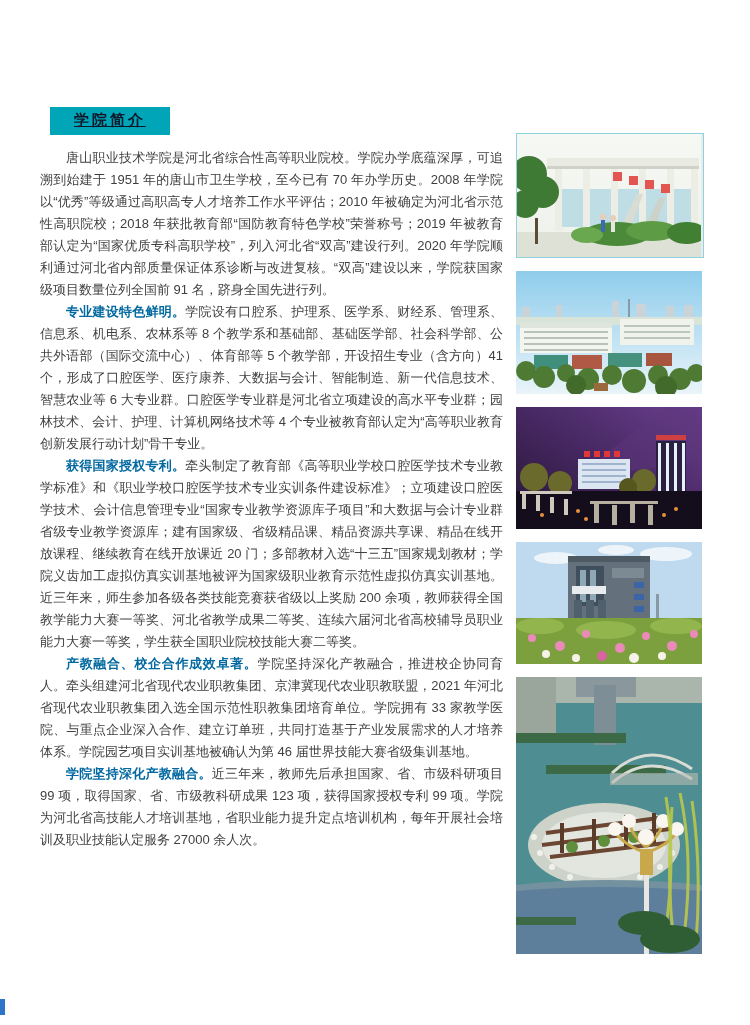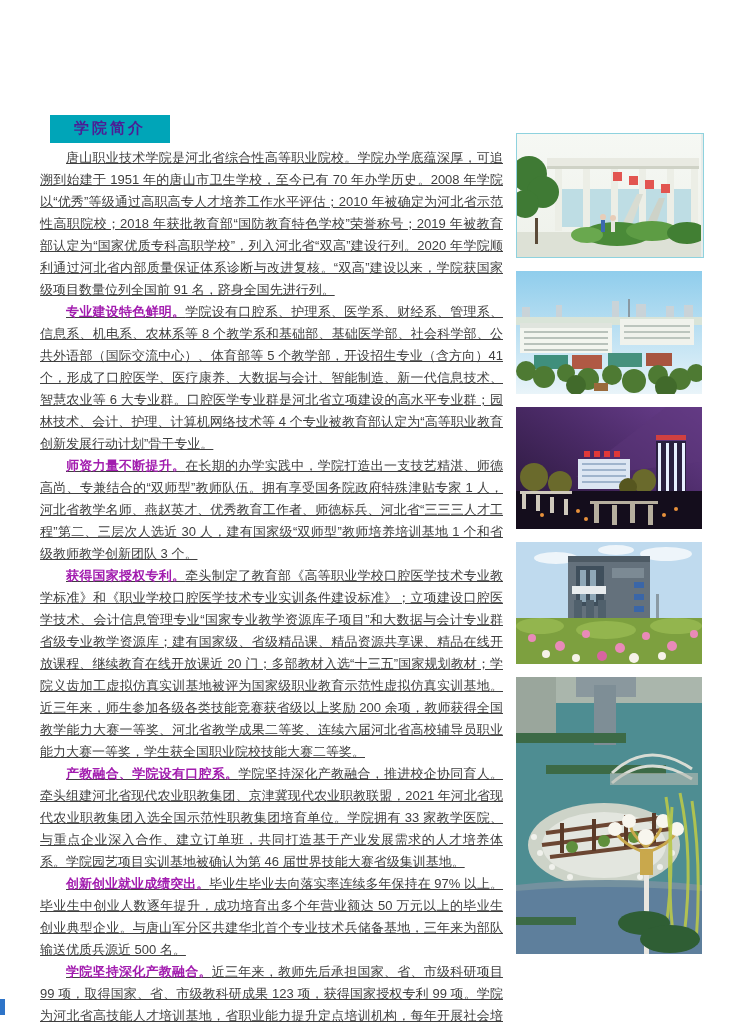--- a/index.html
+++ b/index.html
@@ -1,30 +1,30 @@
 <!DOCTYPE html>
 <html><head>
 <meta charset="utf-8">
 <style>
   html,body{margin:0;padding:0;}
   body{
     width:750px;height:1025px;background:#ffffff;position:relative;overflow:hidden;
     font-family:"Liberation Sans", sans-serif;
   }
   .badge{
-    position:absolute;left:50px;top:115px;
-    background:#00a5b8;color:#4c1d95;font-weight:bold;
-    font-size:15px;letter-spacing:3px;padding:4px 24px 5px 24px;
+    position:absolute;left:50px;top:107px;
+    background:#00a5b8;color:#0f172a;font-weight:bold;
+    font-size:15px;letter-spacing:3px;padding:4px 24px 5px 24px;text-decoration:underline;
   }
   .text-col{
     position:absolute;left:40px;top:147px;width:463px;
     font-size:13px;line-height:22px;color:#3f3f3f;text-align:justify;
   }
-  .para{margin:0;text-indent:2em;text-decoration:underline;}
-  .lead{color:#a21caf;font-weight:bold;}
+  .para{margin:0;text-indent:2em;}
+  .lead{color:#0369a1;font-weight:bold;}
   .photo-col{
     position:absolute;left:516px;top:133px;width:186px;
     display:flex;flex-direction:column;gap:13px;
   }
   .photo{width:186px;overflow:hidden;background:#e8ecea;}
   .photo svg{display:block;}
   .photo-bordered{border:1px solid #8ed2de;}
   .edge-mark{
     position:absolute;left:0;top:999px;width:5px;height:16px;background:#2e74c8;
   }
@@ -32,24 +32,22 @@
 </head>
 <body>
 
 <div class="badge">
   <span>学院简介</span>
 </div>
 
 <div class="text-col">
   <p class="para"><span class="lead"></span><span>唐山职业技术学院是河北省综合性高等职业院校。学院办学底蕴深厚，可追溯到始建于 1951 年的唐山市卫生学校，至今已有 70 年办学历史。2008 年学院以“优秀”等级通过高职高专人才培养工作水平评估；2010 年被确定为河北省示范性高职院校；2018 年获批教育部“国防教育特色学校”荣誉称号；2019 年被教育部认定为“国家优质专科高职学校”，列入河北省“双高”建设行列。2020 年学院顺利通过河北省内部质量保证体系诊断与改进复核。“双高”建设以来，学院获国家级项目数量位列全国前 91 名，跻身全国先进行列。</span></p>
   <p class="para"><span class="lead">专业建设特色鲜明。</span><span>学院设有口腔系、护理系、医学系、财经系、管理系、信息系、机电系、农林系等 8 个教学系和基础部、基础医学部、社会科学部、公共外语部（国际交流中心）、体育部等 5 个教学部，开设招生专业（含方向）41 个，形成了口腔医学、医疗康养、大数据与会计、智能制造、新一代信息技术、智慧农业等 6 大专业群。口腔医学专业群是河北省立项建设的高水平专业群；园林技术、会计、护理、计算机网络技术等 4 个专业被教育部认定为“高等职业教育创新发展行动计划”骨干专业。</span></p>
-  <p class="para"><span class="lead">师资力量不断提升。</span><span>在长期的办学实践中，学院打造出一支技艺精湛、师德高尚、专兼结合的“双师型”教师队伍。拥有享受国务院政府特殊津贴专家 1 人，河北省教学名师、燕赵英才、优秀教育工作者、师德标兵、河北省“三三三人才工程”第二、三层次人选近 30 人，建有国家级“双师型”教师培养培训基地 1 个和省级教师教学创新团队 3 个。</span></p>
   <p class="para"><span class="lead">获得国家授权专利。</span><span>牵头制定了教育部《高等职业学校口腔医学技术专业教学标准》和《职业学校口腔医学技术专业实训条件建设标准》；立项建设口腔医学技术、会计信息管理专业“国家专业教学资源库子项目”和大数据与会计专业群省级专业教学资源库；建有国家级、省级精品课、精品资源共享课、精品在线开放课程、继续教育在线开放课近 20 门；多部教材入选“十三五”国家规划教材；学院义齿加工虚拟仿真实训基地被评为国家级职业教育示范性虚拟仿真实训基地。近三年来，师生参加各级各类技能竞赛获省级以上奖励 200 余项，教师获得全国教学能力大赛一等奖、河北省教学成果二等奖、连续六届河北省高校辅导员职业能力大赛一等奖，学生获全国职业院校技能大赛二等奖。</span></p>
-  <p class="para"><span class="lead">产教融合、学院设有口腔系。</span><span>学院坚持深化产教融合，推进校企协同育人。牵头组建河北省现代农业职教集团、京津冀现代农业职教联盟，2021 年河北省现代农业职教集团入选全国示范性职教集团培育单位。学院拥有 33 家教学医院、与重点企业深入合作、建立订单班，共同打造基于产业发展需求的人才培养体系。学院园艺项目实训基地被确认为第 46 届世界技能大赛省级集训基地。</span></p>
-  <p class="para"><span class="lead">创新创业就业成绩突出。</span><span>毕业生毕业去向落实率连续多年保持在 97% 以上。毕业生中创业人数逐年提升，成功培育出多个年营业额达 50 万元以上的毕业生创业典型企业。与唐山军分区共建华北首个专业技术兵储备基地，三年来为部队输送优质兵源近 500 名。</span></p>
+  <p class="para"><span class="lead">产教融合、校企合作成效卓著。</span><span>学院坚持深化产教融合，推进校企协同育人。牵头组建河北省现代农业职教集团、京津冀现代农业职教联盟，2021 年河北省现代农业职教集团入选全国示范性职教集团培育单位。学院拥有 33 家教学医院、与重点企业深入合作、建立订单班，共同打造基于产业发展需求的人才培养体系。学院园艺项目实训基地被确认为第 46 届世界技能大赛省级集训基地。</span></p>
   <p class="para"><span class="lead">学院坚持深化产教融合。</span><span>近三年来，教师先后承担国家、省、市级科研项目 99 项，取得国家、省、市级教科研成果 123 项，获得国家授权专利 99 项。学院为河北省高技能人才培训基地，省职业能力提升定点培训机构，每年开展社会培训及职业技能认定服务 27000 余人次。</span></p>
 
 </div>
 
 <div class="photo-col">
 
   <div class="photo photo-bordered">
     <svg width="184" height="123" viewBox="0 0 184 123" xmlns="http://www.w3.org/2000/svg">
       <defs>
         <linearGradient id="sky1" x1="0" y1="0" x2="0" y2="1">

